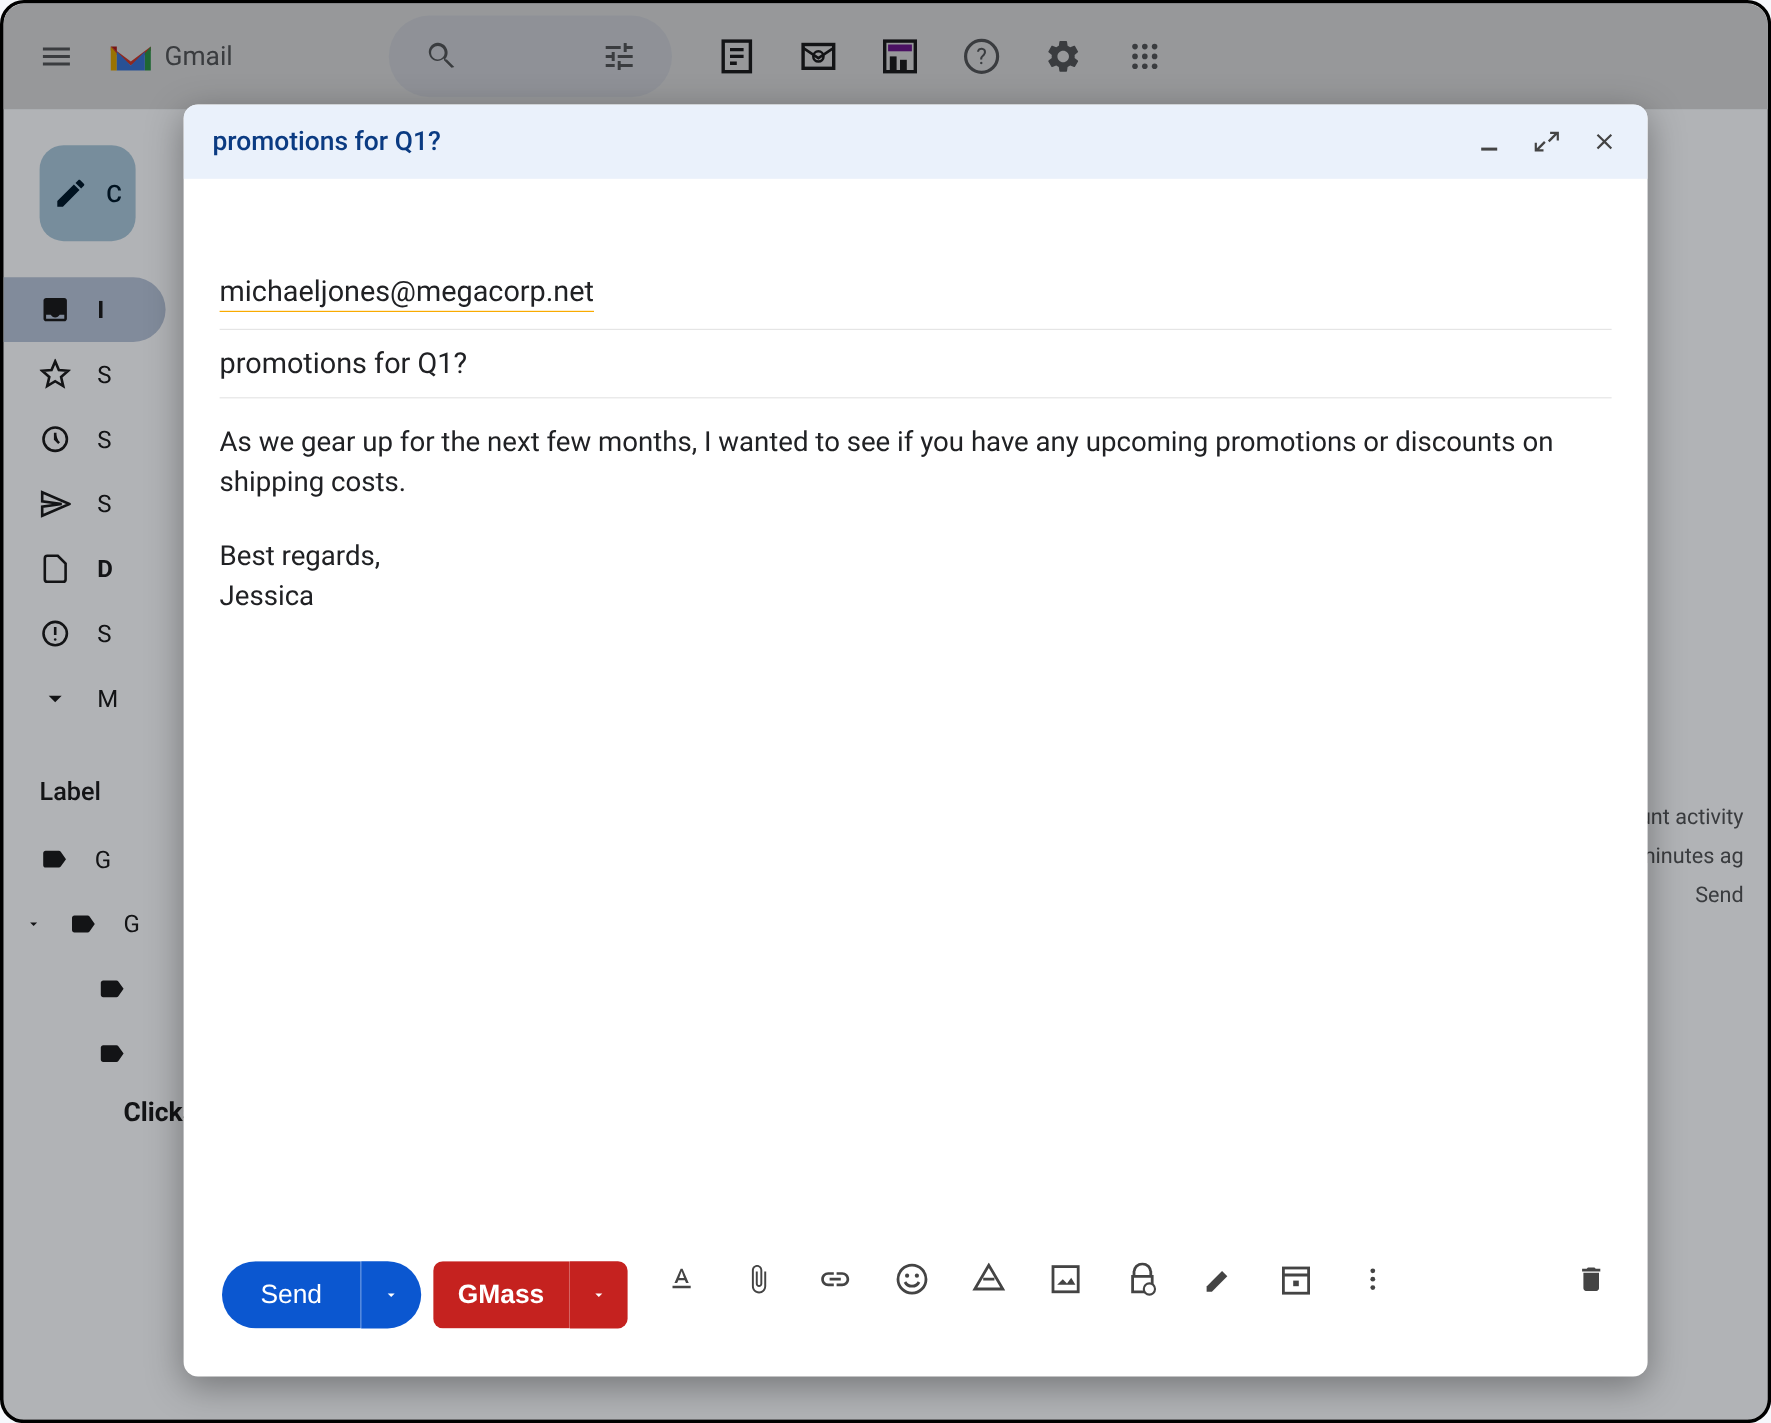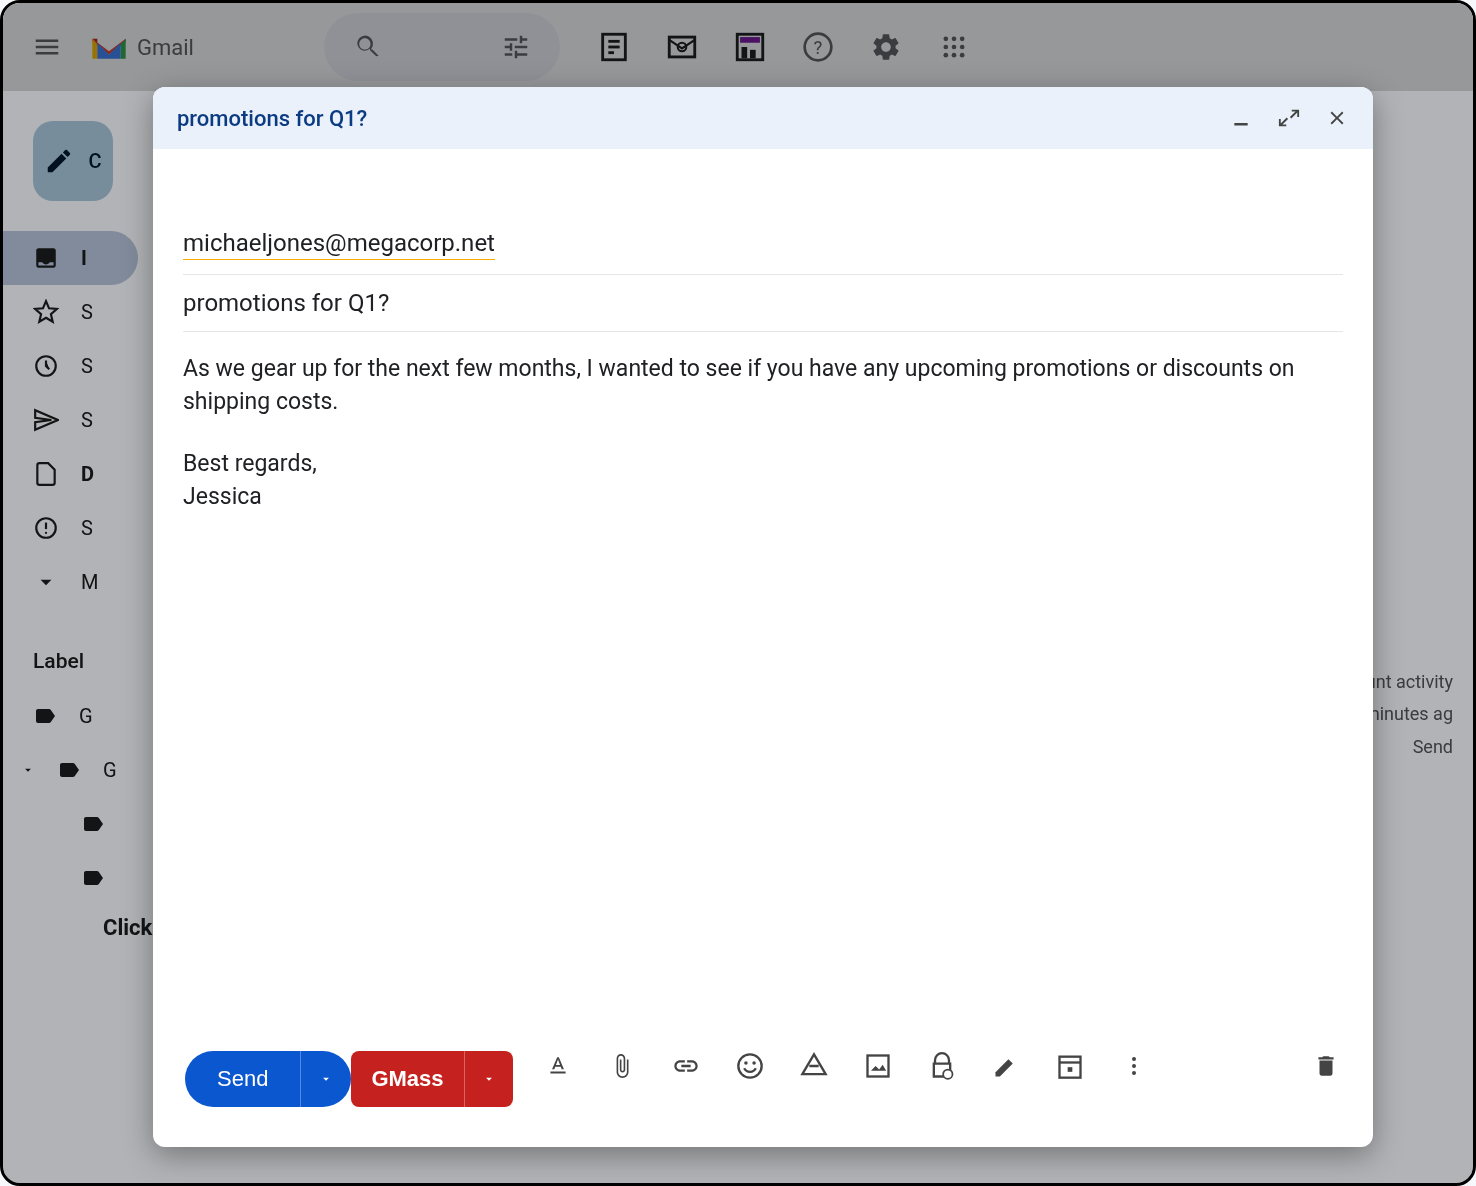--- a/index.html
+++ b/index.html
@@ -44,21 +44,21 @@
 .field-row { border-bottom: 1px solid #e5e5e5; padding: 14px 0; }
 .to-field { font-size: 24px; color: #202124; border-bottom: 1px solid #f9ab00; display: inline-block; padding-bottom: 2px; margin-top: 46px; }
 .subject-field { font-size: 24px; color: #202124; }
 .body-text { font-size: 23px; color: #202124; line-height: 1.45; padding-top: 20px; }
 .body-text p { margin-bottom: 28px; }
 
 .compose-footer { height: 96px; display: flex; align-items: flex-start; padding: 0 32px; }
 .send-btn-group { display: flex; }
 .send-btn { background: #0b57d0; color: #fff; border: none; height: 56px; padding: 0 32px; border-radius: 30px 0 0 30px; font-size: 22px; font-weight: 500; cursor: pointer; border-right: 1px solid rgba(255,255,255,0.3); }
 .send-dropdown { background: #0b57d0; color: #fff; border: none; width: 50px; height: 56px; border-radius: 0 30px 30px 0; cursor: pointer; display: flex; align-items: center; justify-content: center; }
-.gmass-btn-group { display: flex; margin-left: 0; }
+.gmass-btn-group { display: flex; margin-left: 10px; }
 .gmass-btn { background: #c5221f; color: #fff; border: none; height: 56px; padding: 0 20px; border-radius: 8px 0 0 8px; font-size: 22px; font-weight: 700; cursor: pointer; border-right: 1px solid rgba(255,255,255,0.3);}
 .gmass-dropdown { background: #c5221f; color: #fff; border: none; width: 48px; height: 56px; border-radius: 0 8px 8px 0; cursor: pointer; display: flex; align-items: center; justify-content: center;}
 .footer-tools { display: flex; gap: 34px; margin-left: 30px; align-items: center; }
 .footer-tool { width: 30px; height: 30px; display: flex; align-items: center; justify-content: center; cursor: pointer; color: #444; }
 .footer-right { margin-left: auto; }
 </style>
 </head>
 <body>
 
 <div class="gmail-bg">

